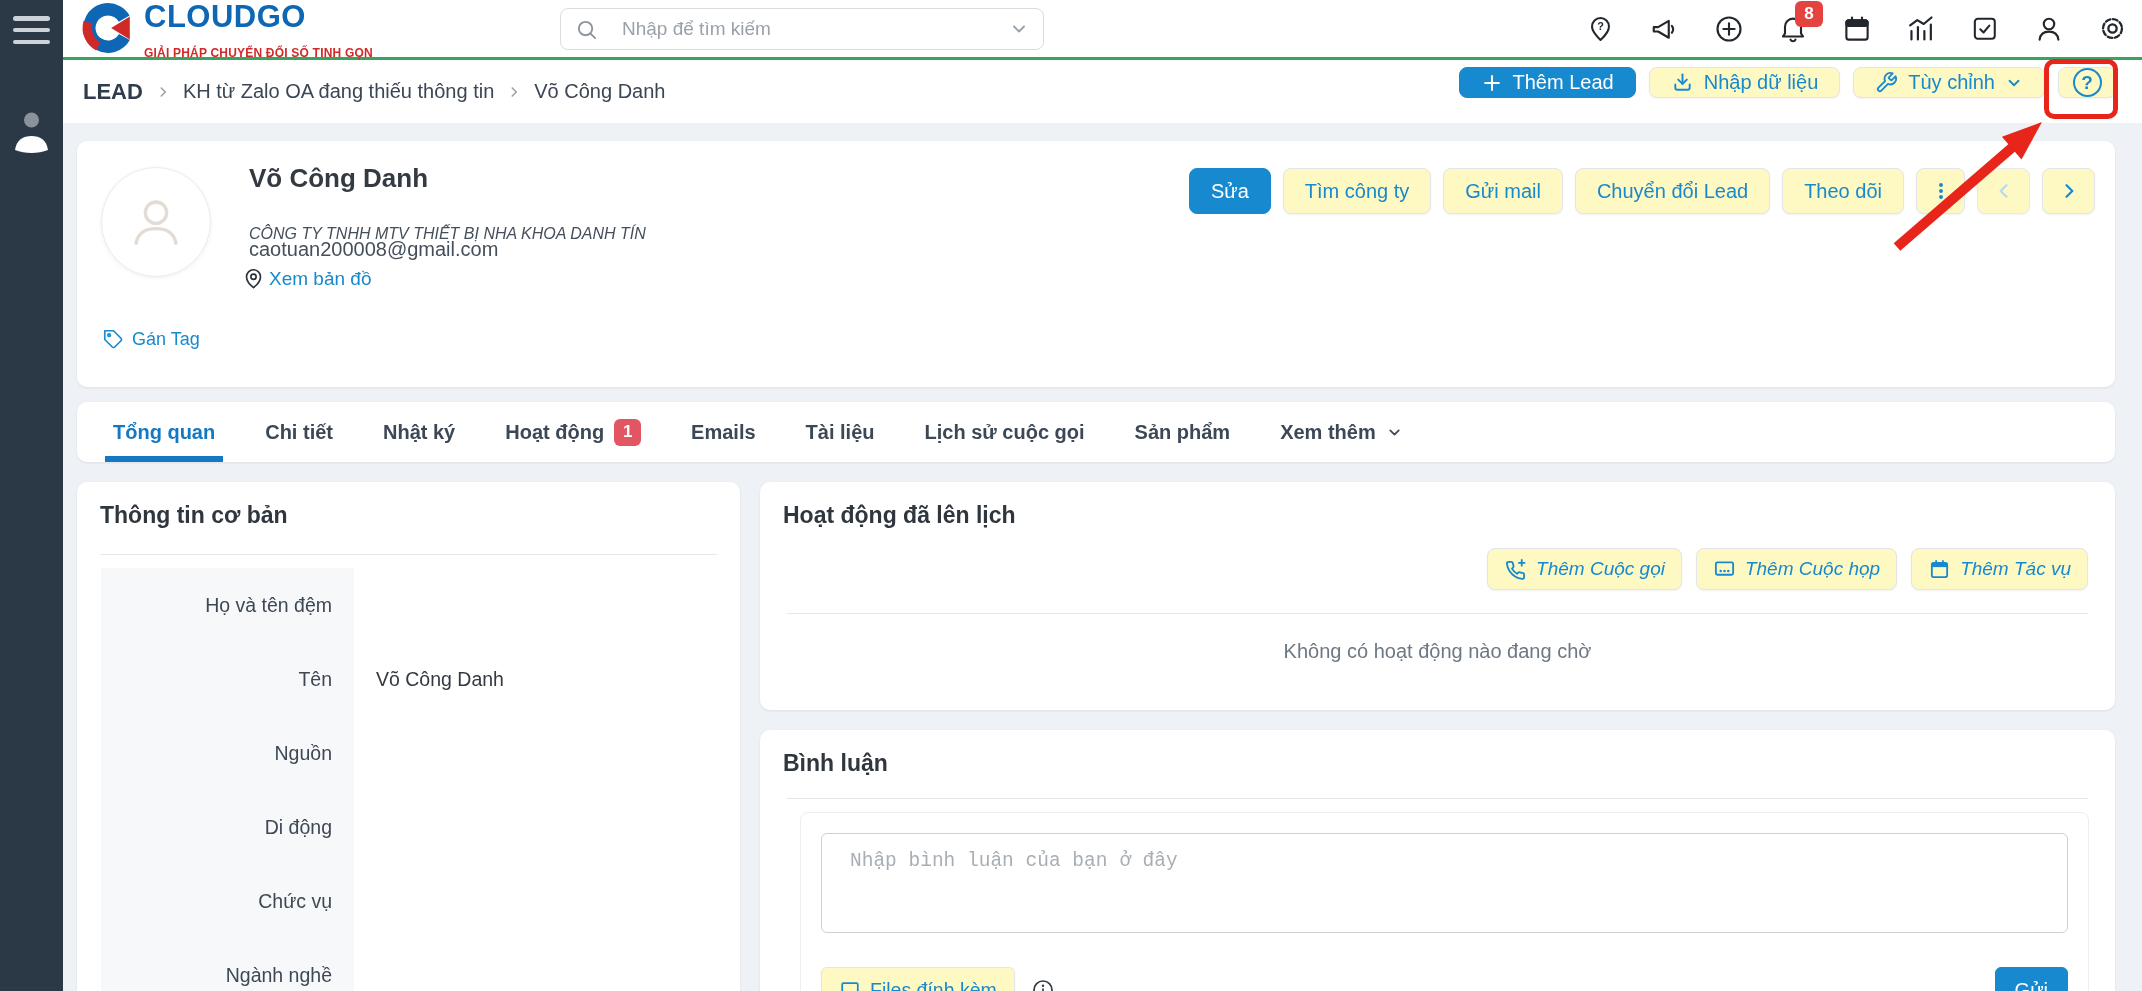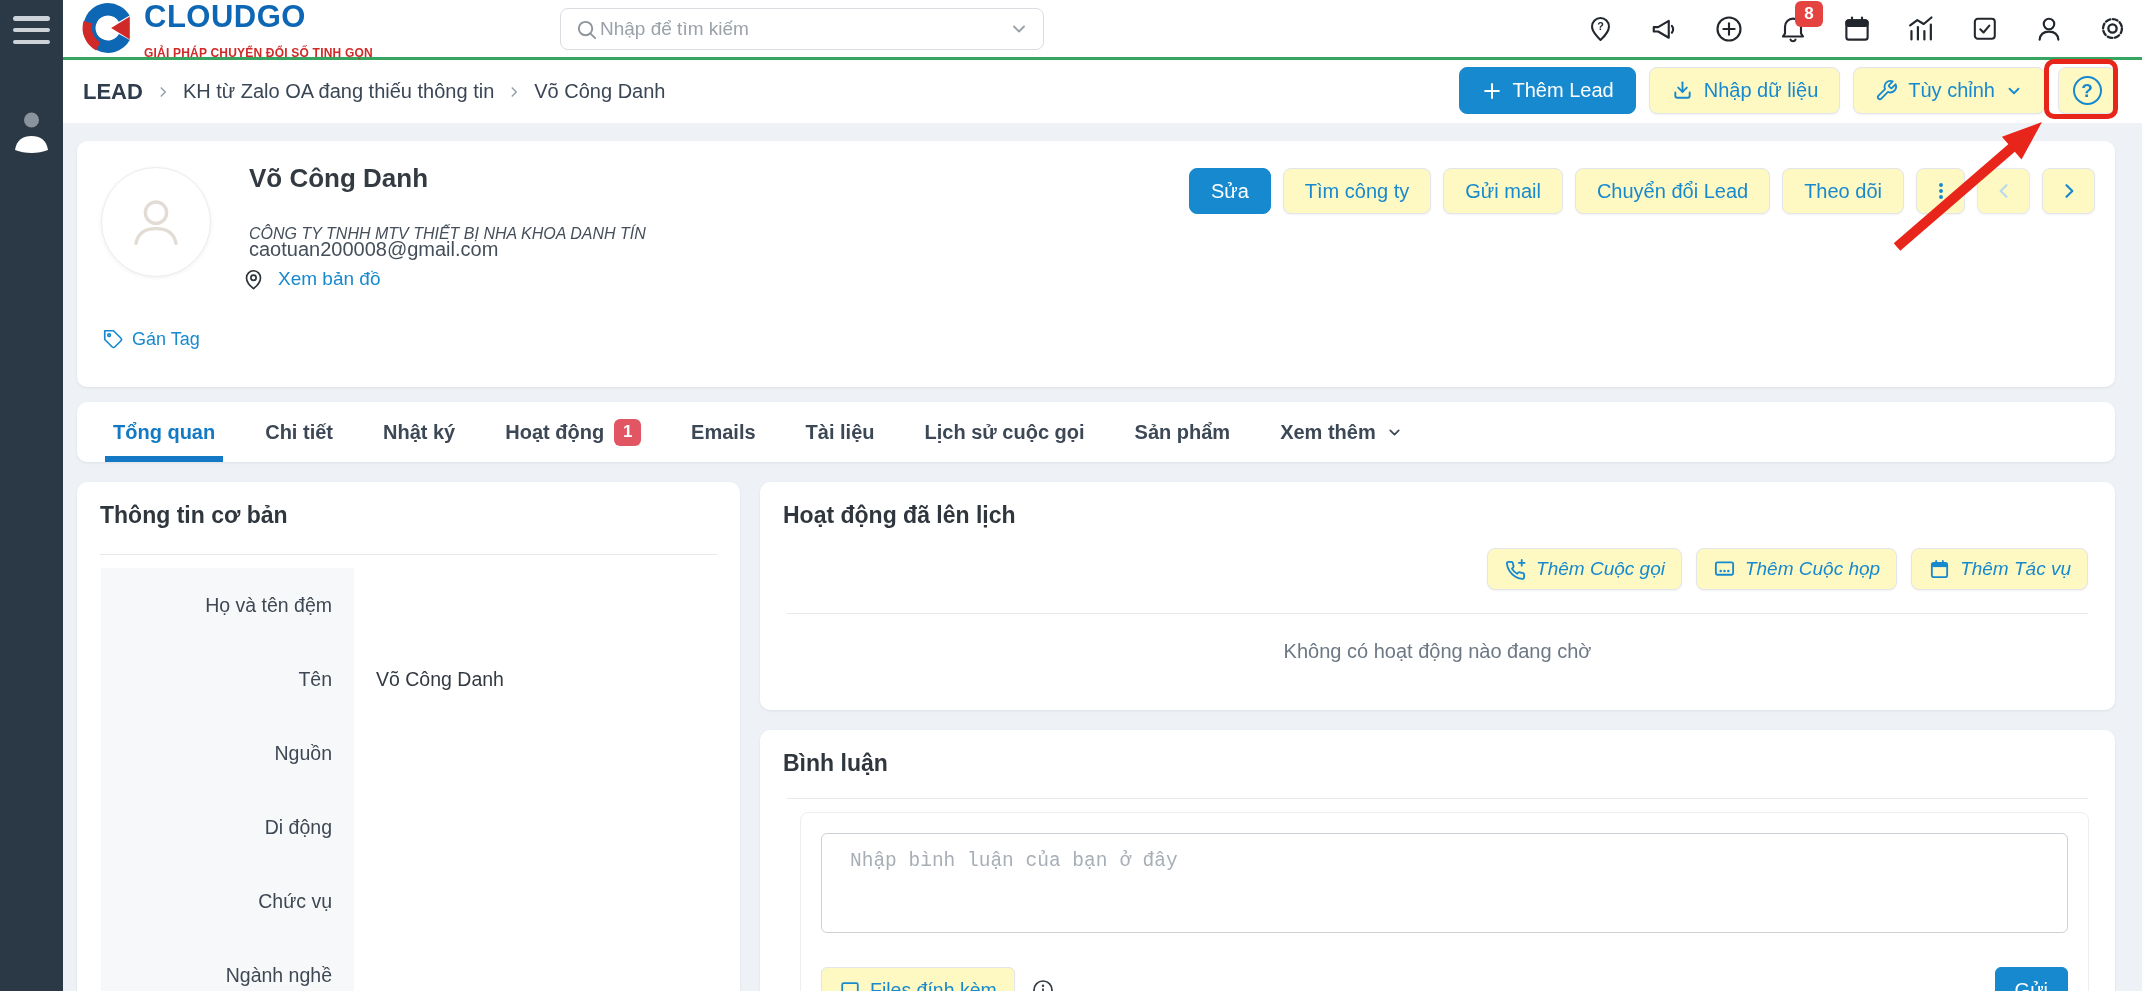--- a/index.html
+++ b/index.html
@@ -17,52 +17,52 @@
   .hamburger { position:absolute; left:13px; top:13px; width:37px; height:34px; display:flex; flex-direction:column; justify-content:space-between; padding:3px 0; cursor:pointer; }
   .hamburger i { display:block; height:4.5px; border-radius:3px; background:#cdd2d8; }
   .side-user { position:absolute; left:11px; top:108px; width:41px; height:46px; }
 
   
   .topbar { position:absolute; left:63px; top:0; width:2079px; height:60px; background:#fff; border-bottom:3px solid #35a55f; z-index:5; }
   .logo { position:absolute; left:18px; top:2px; display:flex; align-items:flex-start; gap:9px; cursor:pointer; }
   .logo-text-main { font-size:31px; font-weight:800; color:#0e67b5; letter-spacing:.5px; line-height:30px; }
   .logo-text-sub { font-size:12px; font-weight:700; color:#d02927; letter-spacing:.2px; margin-top:14px; }
 
-  .search { position:absolute; left:497px; top:8px; width:484px; height:42px; border:1.5px solid #d9dde2; border-radius:8px; display:flex; align-items:center; padding:16px 14px; gap:0; background:#fff; }
+  .search { position:absolute; left:497px; top:8px; width:484px; height:42px; border:1.5px solid #d9dde2; border-radius:8px; display:flex; align-items:center; padding:16px 14px; gap:22px; background:#fff; }
   .search input { flex:1; border:none; outline:none; font-size:19px; font-family:inherit; color:#333; background:transparent; }
   .search input::placeholder { color:#9aa1a9; }
 
   .top-icons { position:absolute; right:14px; top:13px; display:flex; align-items:center; gap:33px; }
   .ticon { position:relative; width:31px; height:31px; display:flex; align-items:center; justify-content:center; cursor:pointer; }
   .badge-count { position:absolute; top:-12px; right:-15px; min-width:28px; height:26px; background:#e5433f; color:#fff; font-size:17px; font-weight:700; border-radius:6px; display:flex; align-items:center; justify-content:center; padding:0 5px; }
 
   
   .crumbrow { position:absolute; left:63px; top:60px; width:2079px; height:63px; background:#fff; z-index:4; }
   .breadcrumb { position:absolute; left:20px; top:0; height:63px; display:flex; align-items:center; gap:13px; }
   .crumb-root { font-size:22px; font-weight:700; color:#2e3c4b; cursor:pointer; }
   .crumb-link { font-size:20px; color:#3a4654; cursor:pointer; }
   .crumb-current { font-size:20px; color:#3a4654; }
 
   .toolbar { position:absolute; right:26px; top:7px; display:flex; align-items:center; gap:13px; }
-  .btn { height:47px; border-radius:8px; font-size:20px; font-family:inherit; display:flex; align-items:center; justify-content:center; gap:10px; padding:0 21px; cursor:pointer; white-space:nowrap; }
+  .btn { height:31px; border-radius:8px; font-size:20px; font-family:inherit; display:flex; align-items:center; justify-content:center; gap:10px; padding:0 21px; cursor:pointer; white-space:nowrap; }
   .btn-primary { background:#1789ce; border:1px solid #1789ce; color:#fff; }
   .btn-light { background:#fef9c3; border:1px solid #e2e5e9; color:#1789ce; box-shadow:0 1px 2px rgba(0,0,0,.05); }
   .btn-help { width:58px; padding:0; }
   .q-circle { width:29px; height:29px; border:2.3px solid #1789ce; border-radius:50%; color:#1789ce; font-size:19px; font-weight:700; display:flex; align-items:center; justify-content:center; }
 
   
   .card { position:absolute; background:#fff; border-radius:10px; box-shadow:0 1px 3px rgba(25,39,52,.08); }
 
   
   #profile-card { left:77px; top:141px; width:2038px; height:246px; }
   .avatar { position:absolute; left:24px; top:26px; width:110px; height:110px; border-radius:50%; border:1px solid #ececec; background:#fff; box-shadow:0 1px 4px rgba(0,0,0,.06); display:flex; align-items:center; justify-content:center; }
   .p-name { position:absolute; left:172px; top:22px; font-size:26px; font-weight:700; color:#333a41; }
   .p-company { position:absolute; left:172px; top:84px; font-size:16px; color:#454f5a;font-style:italic; }
   .p-email { position:absolute; left:172px; top:97px; font-size:20px; color:#454f5a; }
-  .p-map { position:absolute; left:166px; top:127px; display:flex; align-items:center; gap:14px; cursor:pointer; }
+  .p-map { position:absolute; left:166px; top:127px; display:flex; align-items:flex-start; gap:5px; cursor:pointer; }
   .p-map span { font-size:19px; color:#1789ce; }
   .p-tag { position:absolute; left:26px; top:188px; display:flex; align-items:center; gap:8px; cursor:pointer; }
   .p-tag span { font-size:18px; color:#1789ce; }
   .p-actions { position:absolute; right:20px; top:27px; display:flex; align-items:center; gap:12px; }
   .btn-sm { height:46px; font-size:20px; }
   .btn-icon { width:49px; padding:0; }
   .btn-nav { width:53px; padding:0; }
 
   
   #tabs-card { left:77px; top:402px; width:2038px; height:60px; display:flex; align-items:stretch; padding:0 0 0 36px; gap:50px; overflow:hidden; }

